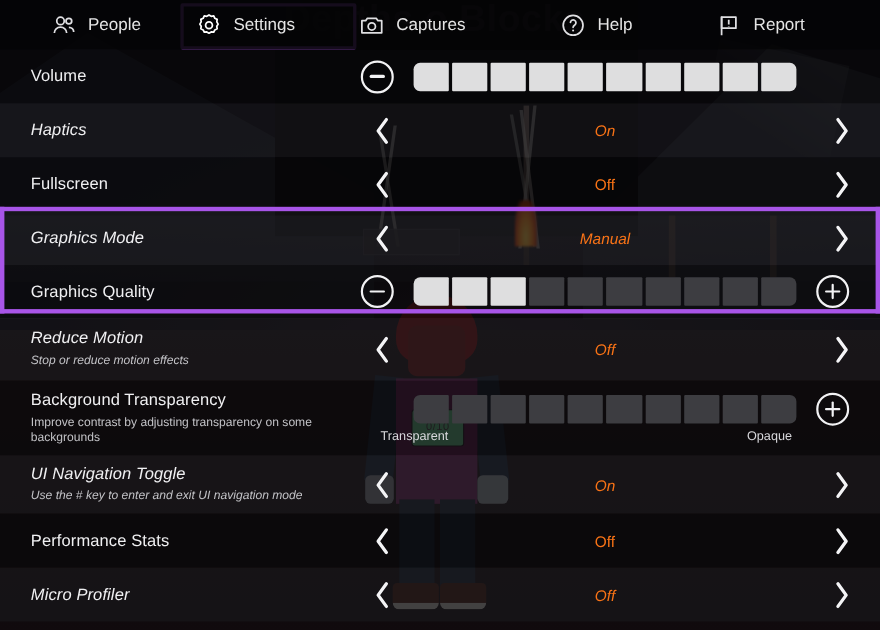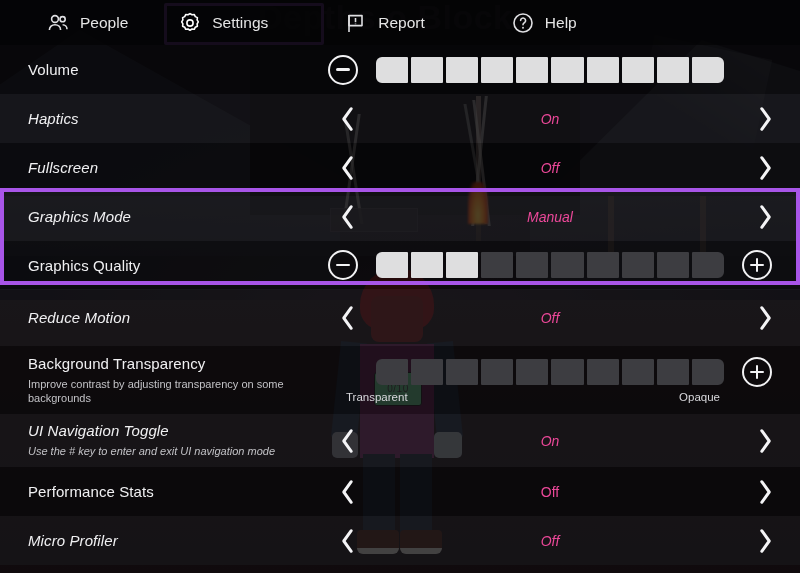--- a/index.html
+++ b/index.html
@@ -153,21 +153,21 @@
 
   
   .arrow {
     width: 26px; height: 32px; display:flex; align-items:center; justify-content:center;
   }
   .arrow svg { width: 19px; height: 28px; display:block; }
   .arrow.left  { position: absolute; left: 6px; }
   .arrow.right { position: absolute; right: -6px; }
   .value {
     position: absolute; left: 0; right: 0; text-align: center;
-    font-size: 14px; color: #ec4899;
+    font-size: 14px; color: #f97316;
   }
 
   
   .slider-wrap { display: flex; align-items: center; width: 100%; gap: 0; }
   .circ-btn {
     width: 30px; height: 30px; flex: 0 0 30px;
     border: 2px solid #f2f2f4; border-radius: 50%;
     display: flex; align-items: center; justify-content: center;
     position: relative;
   }
@@ -275,43 +275,52 @@
     <div class="nav-item settings">
       <span class="nav-icon">
         <svg viewBox="0 0 24 24" fill="none" stroke="#ffffff" stroke-width="1.6" stroke-linejoin="round">
           <path d="M12 2.6l2 1.2 2.3-.3 1 2.1 2.1 1-.3 2.3 1.2 2-1.2 2 .3 2.3-2.1 1-1 2.1-2.3-.3-2 1.2-2-1.2-2.3.3-1-2.1-2.1-1 .3-2.3-1.2-2 1.2-2-.3-2.3 2.1-1 1-2.1 2.3.3z"></path>
           <circle cx="12" cy="12" r="3.1"></circle>
         </svg>
       </span>
       <span class="label">Settings</span>
     </div>
 
+    <div class="nav-item captures">
+      <span class="nav-icon">
+        <svg viewBox="0 0 24 24" fill="none" stroke="#dfdfe2" stroke-width="1.6" stroke-linejoin="round">
+          <path d="M3 7.8h3.4L8 5.6h8L17.6 7.8H21v11H3z"></path>
+          <circle cx="12" cy="13" r="3.3"></circle>
+        </svg>
+      </span>
+      <span class="label">Captures</span>
+    </div>
+
+    <div class="nav-item help">
+      <span class="nav-icon">
+        <svg viewBox="0 0 24 24" fill="none" stroke="#dfdfe2" stroke-width="1.6">
+          <circle cx="12" cy="12" r="9"></circle>
+          <path d="M9.6 9.4a2.5 2.5 0 114.1 2.1c-.9.7-1.7 1.2-1.7 2.3" stroke-linecap="round"></path>
+          <circle cx="12" cy="16.7" r=".95" fill="#dfdfe2" stroke="none"></circle>
+        </svg>
+      </span>
+      <span class="label">Help</span>
+    </div>
 
     <div class="nav-item report">
       <span class="nav-icon">
         <svg viewBox="0 0 24 24" fill="none" stroke="#dfdfe2" stroke-width="1.6" stroke-linejoin="round">
           <path d="M5 21V4"></path>
           <path d="M5 4.6h13v10H5z"></path>
           <path d="M11.5 7v4.2"></path>
           <path d="M11.5 12.6v.6"></path>
         </svg>
       </span>
       <span class="label">Report</span>
     </div>
-
-    <div class="nav-item help">
-      <span class="nav-icon">
-        <svg viewBox="0 0 24 24" fill="none" stroke="#dfdfe2" stroke-width="1.6">
-          <circle cx="12" cy="12" r="9"></circle>
-          <path d="M9.6 9.4a2.5 2.5 0 114.1 2.1c-.9.7-1.7 1.2-1.7 2.3" stroke-linecap="round"></path>
-          <circle cx="12" cy="16.7" r=".95" fill="#dfdfe2" stroke="none"></circle>
-        </svg>
-      </span>
-      <span class="label">Help</span>
-    </div>
   </div>
 
   <div class="list" id="rows">
       <div class="row dark" style="height: 49px;">
         <div class="labels">
           <div class="title">Volume</div>
         </div>
         <div class="control">
           <div style="width: 100%;">
             <div class="slider-wrap">
@@ -344,21 +353,21 @@
             </svg>
           </div>
           <div class="value">On</div>
           <div class="arrow right">
             <svg viewBox="0 0 20 30" fill="none" stroke="#f4f4f6" stroke-width="3.2" stroke-linecap="round" stroke-linejoin="round">
               <path d="M6 4l8 11-8 11"></path>
             </svg>
           </div>
         </div>
       </div>
-      <div class="row dark" style="height: 49px; font-style: italic;">
+      <div class="row dark" style="height: 49px;">
         <div class="labels">
           <div class="title">Fullscreen</div>
         </div>
         <div class="control">
           <div class="arrow left">
             <svg viewBox="0 0 20 30" fill="none" stroke="#f4f4f6" stroke-width="3.2" stroke-linecap="round" stroke-linejoin="round">
               <path d="M14 4L6 15l8 11"></path>
             </svg>
           </div>
           <div class="value">Off</div>
@@ -408,20 +417,21 @@
                 <div class="seg last"></div>
               </div>
               <div class="circ-btn plus"></div>
             </div>
           </div>
         </div>
       </div>
       <div class="row light" style="height: 57px;">
         <div class="labels">
           <div class="title">Reduce Motion</div>
+          <div class="subtitle">Stop or reduce motion effects</div>
         </div>
         <div class="control">
           <div class="arrow left">
             <svg viewBox="0 0 20 30" fill="none" stroke="#f4f4f6" stroke-width="3.2" stroke-linecap="round" stroke-linejoin="round">
               <path d="M14 4L6 15l8 11"></path>
             </svg>
           </div>
           <div class="value">Off</div>
           <div class="arrow right">
             <svg viewBox="0 0 20 30" fill="none" stroke="#f4f4f6" stroke-width="3.2" stroke-linecap="round" stroke-linejoin="round">

